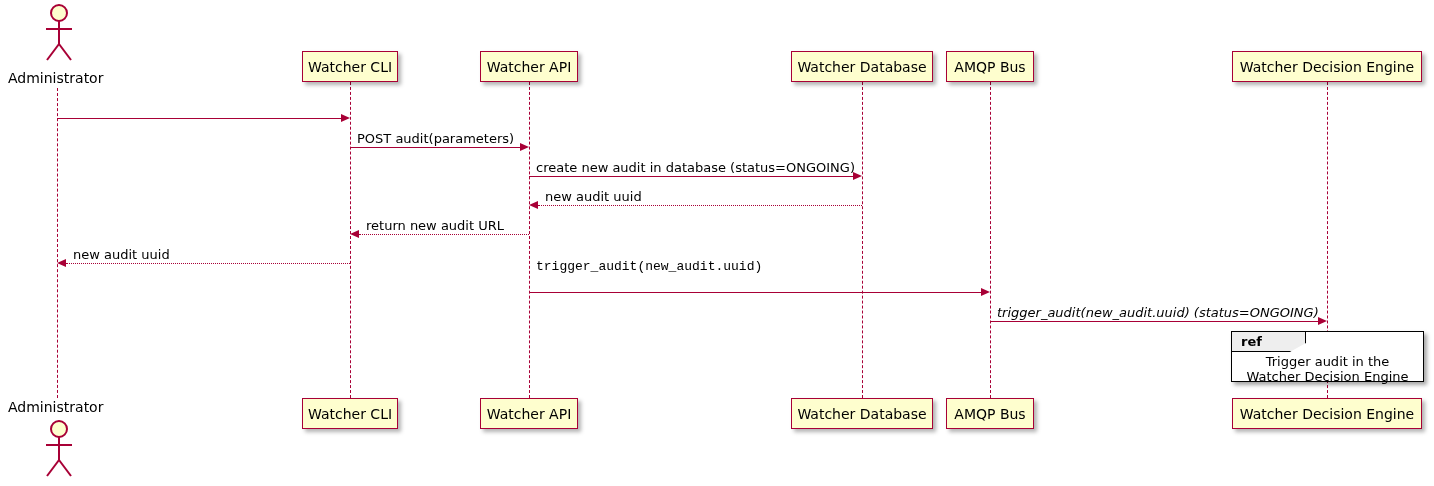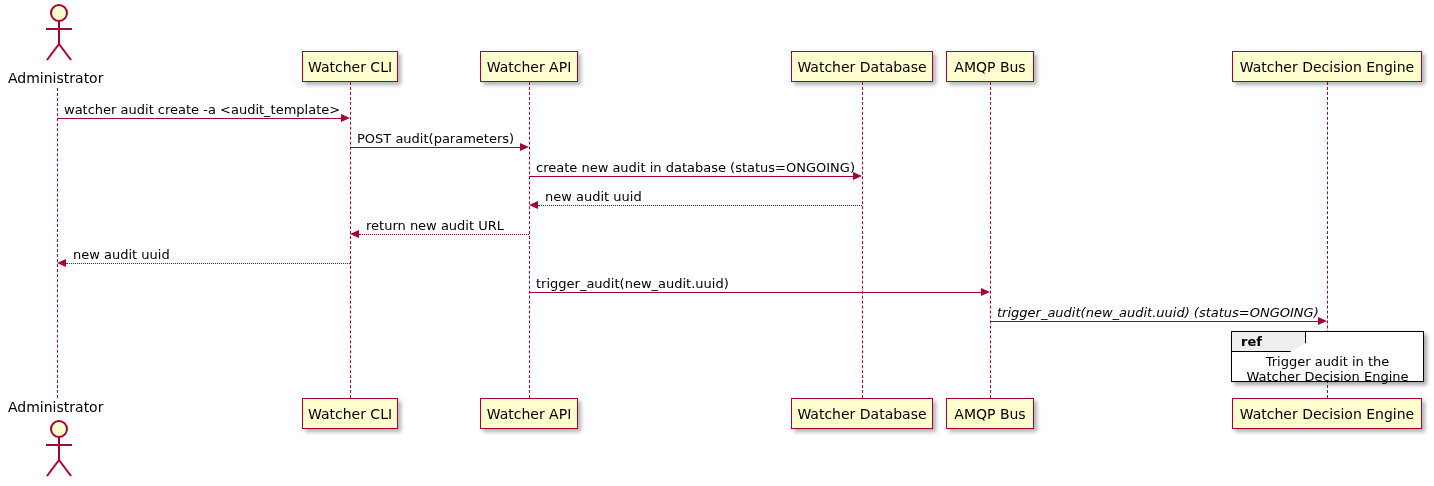--- a/index.html
+++ b/index.html
@@ -166,21 +166,20 @@
   <div class="participant" style="left:1232px; top:51px; width:190px;">Watcher Decision Engine</div>
 
   <div class="participant" style="left:302px; top:398px; width:96px;">Watcher CLI</div>
   <div class="participant" style="left:480px; top:398px; width:98px;">Watcher API</div>
   <div class="participant" style="left:791px; top:398px; width:142px;">Watcher Database</div>
   <div class="participant" style="left:946px; top:398px; width:88px;">AMQP Bus</div>
   <div class="participant" style="left:1232px; top:398px; width:190px;">Watcher Decision Engine</div>
 
   <div class="msg-line" style="left:57px; top:118px; width:285px;"></div>
   <div class="arrowhead right" style="left:341px; top:113.5px;"></div>
-  <div class="msg-label" style="left:64px; top:103px;">watcher audit create -a &lt;audit_template&gt;</div>
 
   <div class="msg-line" style="left:350px; top:147px; width:171px;"></div>
   <div class="arrowhead right" style="left:520px; top:142.5px;"></div>
   <div class="msg-label" style="left:357px; top:132px;">POST audit(parameters)</div>
 
   <div class="msg-line" style="left:529px; top:176px; width:325px;"></div>
   <div class="arrowhead right" style="left:853px; top:171.5px;"></div>
   <div class="msg-label" style="left:536px; top:161px;">create new audit in database (status=ONGOING)</div>
 
   <div class="msg-line dotted" style="left:538px; top:205px; width:324px;"></div>
@@ -190,21 +189,21 @@
   <div class="msg-line dotted" style="left:359px; top:234px; width:170px;"></div>
   <div class="arrowhead left" style="left:350px; top:229.5px;"></div>
   <div class="msg-label" style="left:366px; top:219px;">return new audit URL</div>
 
   <div class="msg-line dotted" style="left:66px; top:263px; width:284px;"></div>
   <div class="arrowhead left" style="left:57px; top:258.5px;"></div>
   <div class="msg-label" style="left:73px; top:248px;">new audit uuid</div>
 
   <div class="msg-line" style="left:529px; top:292px; width:453px;"></div>
   <div class="arrowhead right" style="left:981px; top:287.5px;"></div>
-  <div class="msg-label" style="left:536px; top:277px;">trigger_audit(new_audit.uuid)</div>
+  <div class="msg-label" style="left:536px; top:260px;font-family:Liberation Mono, monospace;">trigger_audit(new_audit.uuid)</div>
 
   <div class="msg-line" style="left:990px; top:321px; width:329px;"></div>
   <div class="arrowhead right" style="left:1318px; top:316.5px;"></div>
   <div class="msg-label" style="left:997px; top:306px;font-style:italic;">trigger_audit(new_audit.uuid) (status=ONGOING)</div>
 
   <div class="ref-box" style="left:1231px; top:331px; width:193px; height:51px;">
     <div class="ref-tab"></div>
     <div class="ref-tab-label">ref</div>
     <div class="ref-body">
       <div>Trigger audit in the</div>

